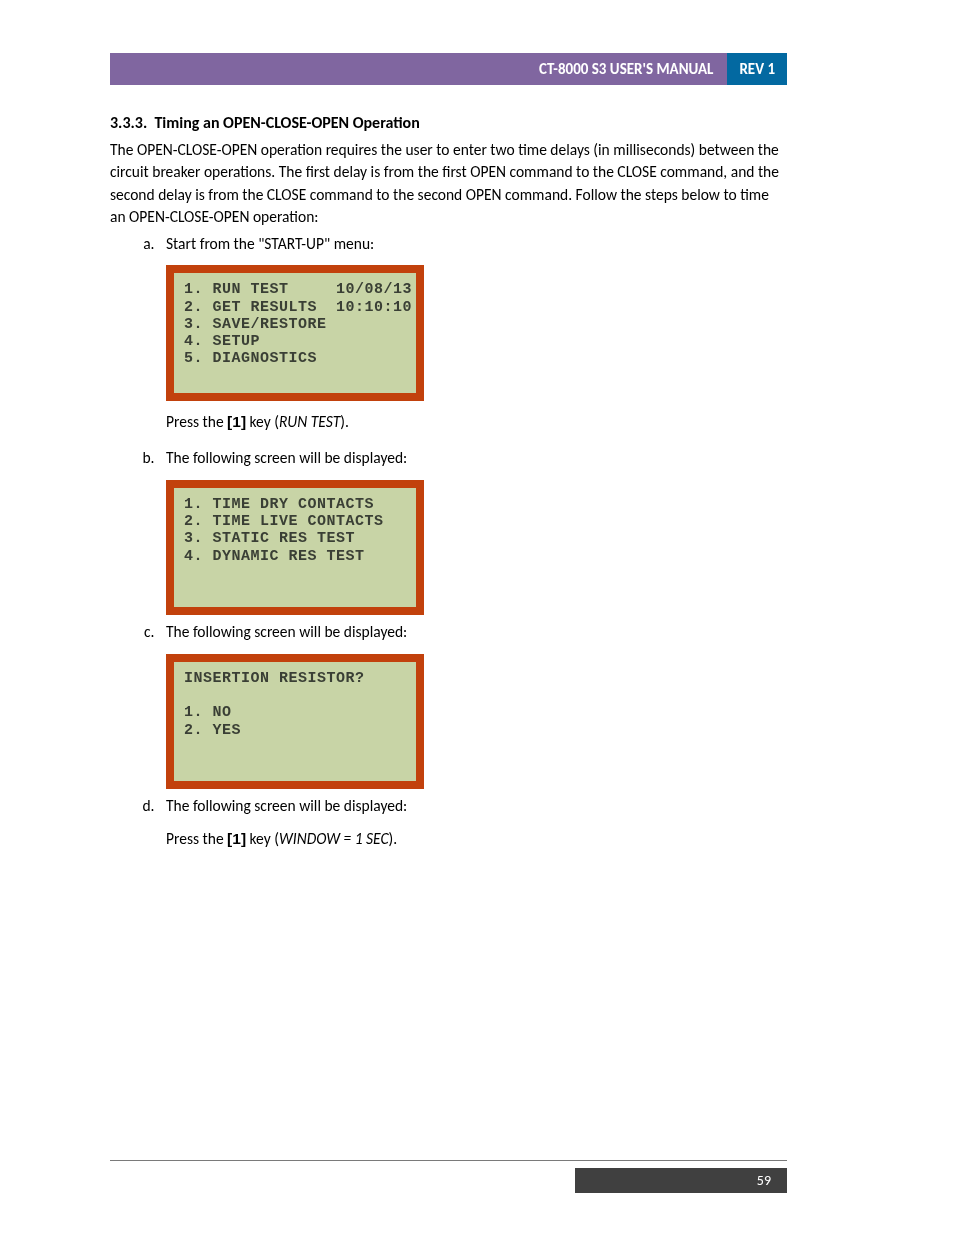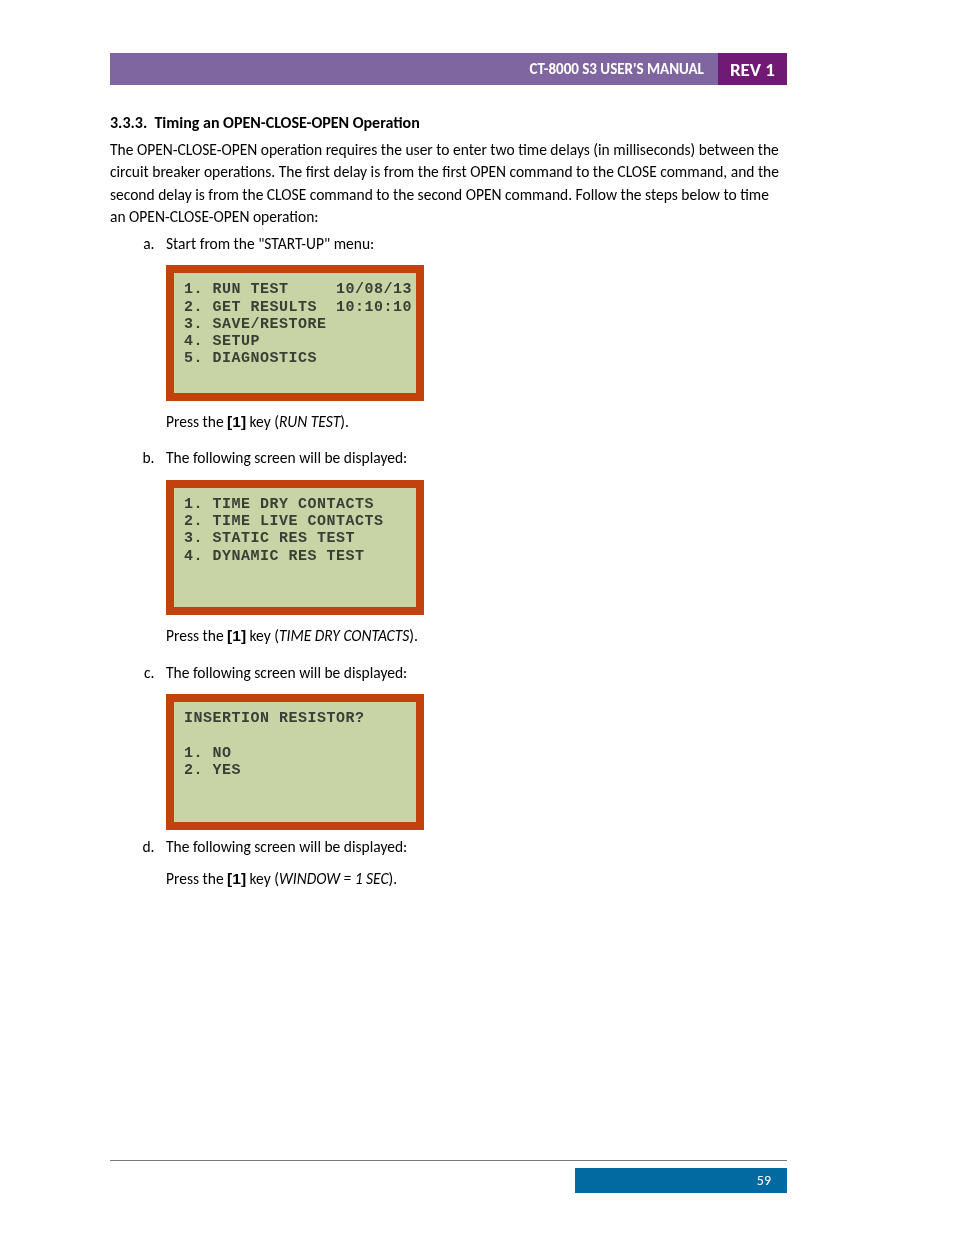--- a/index.html
+++ b/index.html
@@ -31,24 +31,24 @@
     background: #8066a0;
     color: #fff;
     font-weight: bold;
     font-size: 15px;
     padding: 0 14px;
     display: flex;
     align-items: center;
     white-space: nowrap;
   }
   .header-right {
-    background: #701a75;
+    background: #0369a1;
     color: #fff;
     font-weight: bold;
-    font-size: 19px;
+    font-size: 15px;
     padding: 0 12px;
     display: flex;
     align-items: center;
     white-space: nowrap;
   }
   .section-title {
     font-weight: bold;
     font-size: 16px;
     margin-bottom: 7px;
     color: #000;
@@ -97,21 +97,21 @@
   .footer-line {
     border-top: 1px solid #7a7a7a;
     height: 1px;
     margin-bottom: 6px;
   }
   .footer-bar {
     display: flex;
     justify-content: flex-end;
   }
   .footer-box {
-    background: #0369a1;
+    background: #404040;
     color: #fff;
     font-size: 14px;
     padding: 4px 16px;
     min-width: 180px;
     text-align: right;
   }
 </style>
 </head>
 <body>
 
@@ -148,23 +148,20 @@
 
     <li>
       <span>The following screen will be displayed:</span>
       <div class="lcd-screen">1. TIME DRY CONTACTS
 2. TIME LIVE CONTACTS
 3. STATIC RES TEST
 4. DYNAMIC RES TEST
 
 
 </div>
-      <div class="after-screen">
-        <span>Press the </span><span class="key-bold">[1]</span><span> key (</span><span class="italic">TIME DRY CONTACTS</span><span>).</span>
-      </div>
     </li>
 
     <li>
       <span>The following screen will be displayed:</span>
       <div class="lcd-screen">INSERTION RESISTOR?
 
 1. NO
 2. YES
 
 

